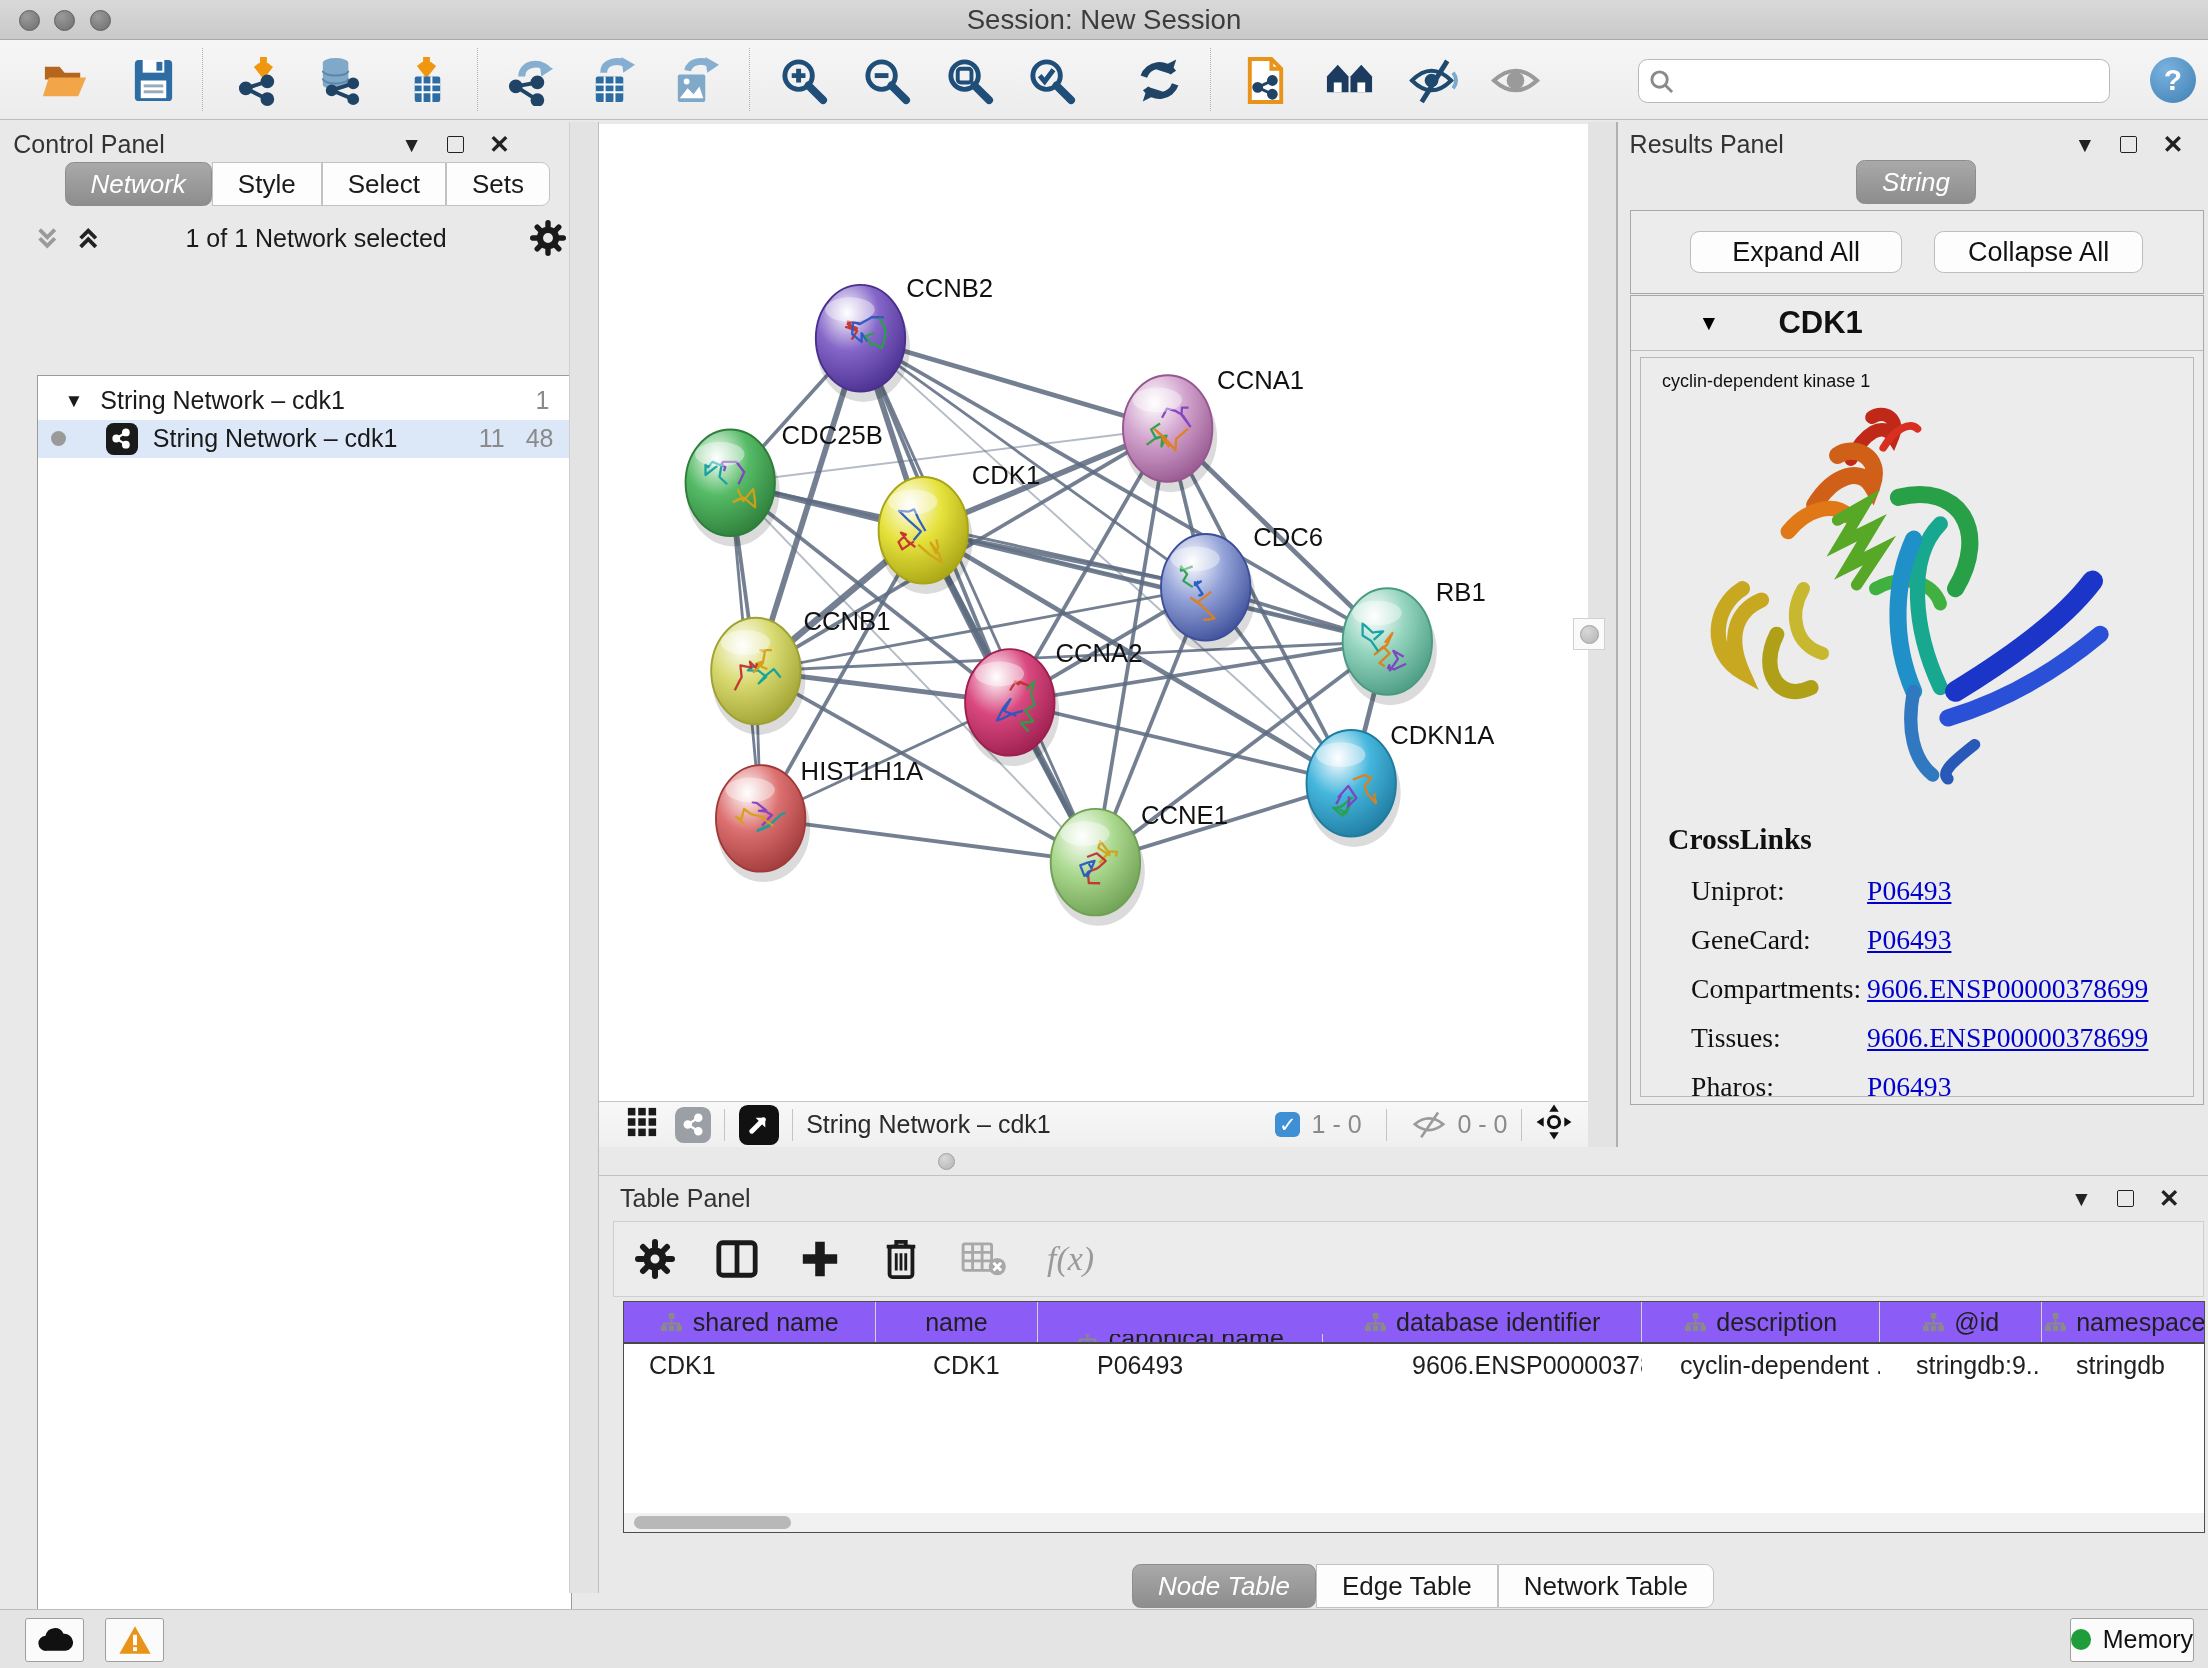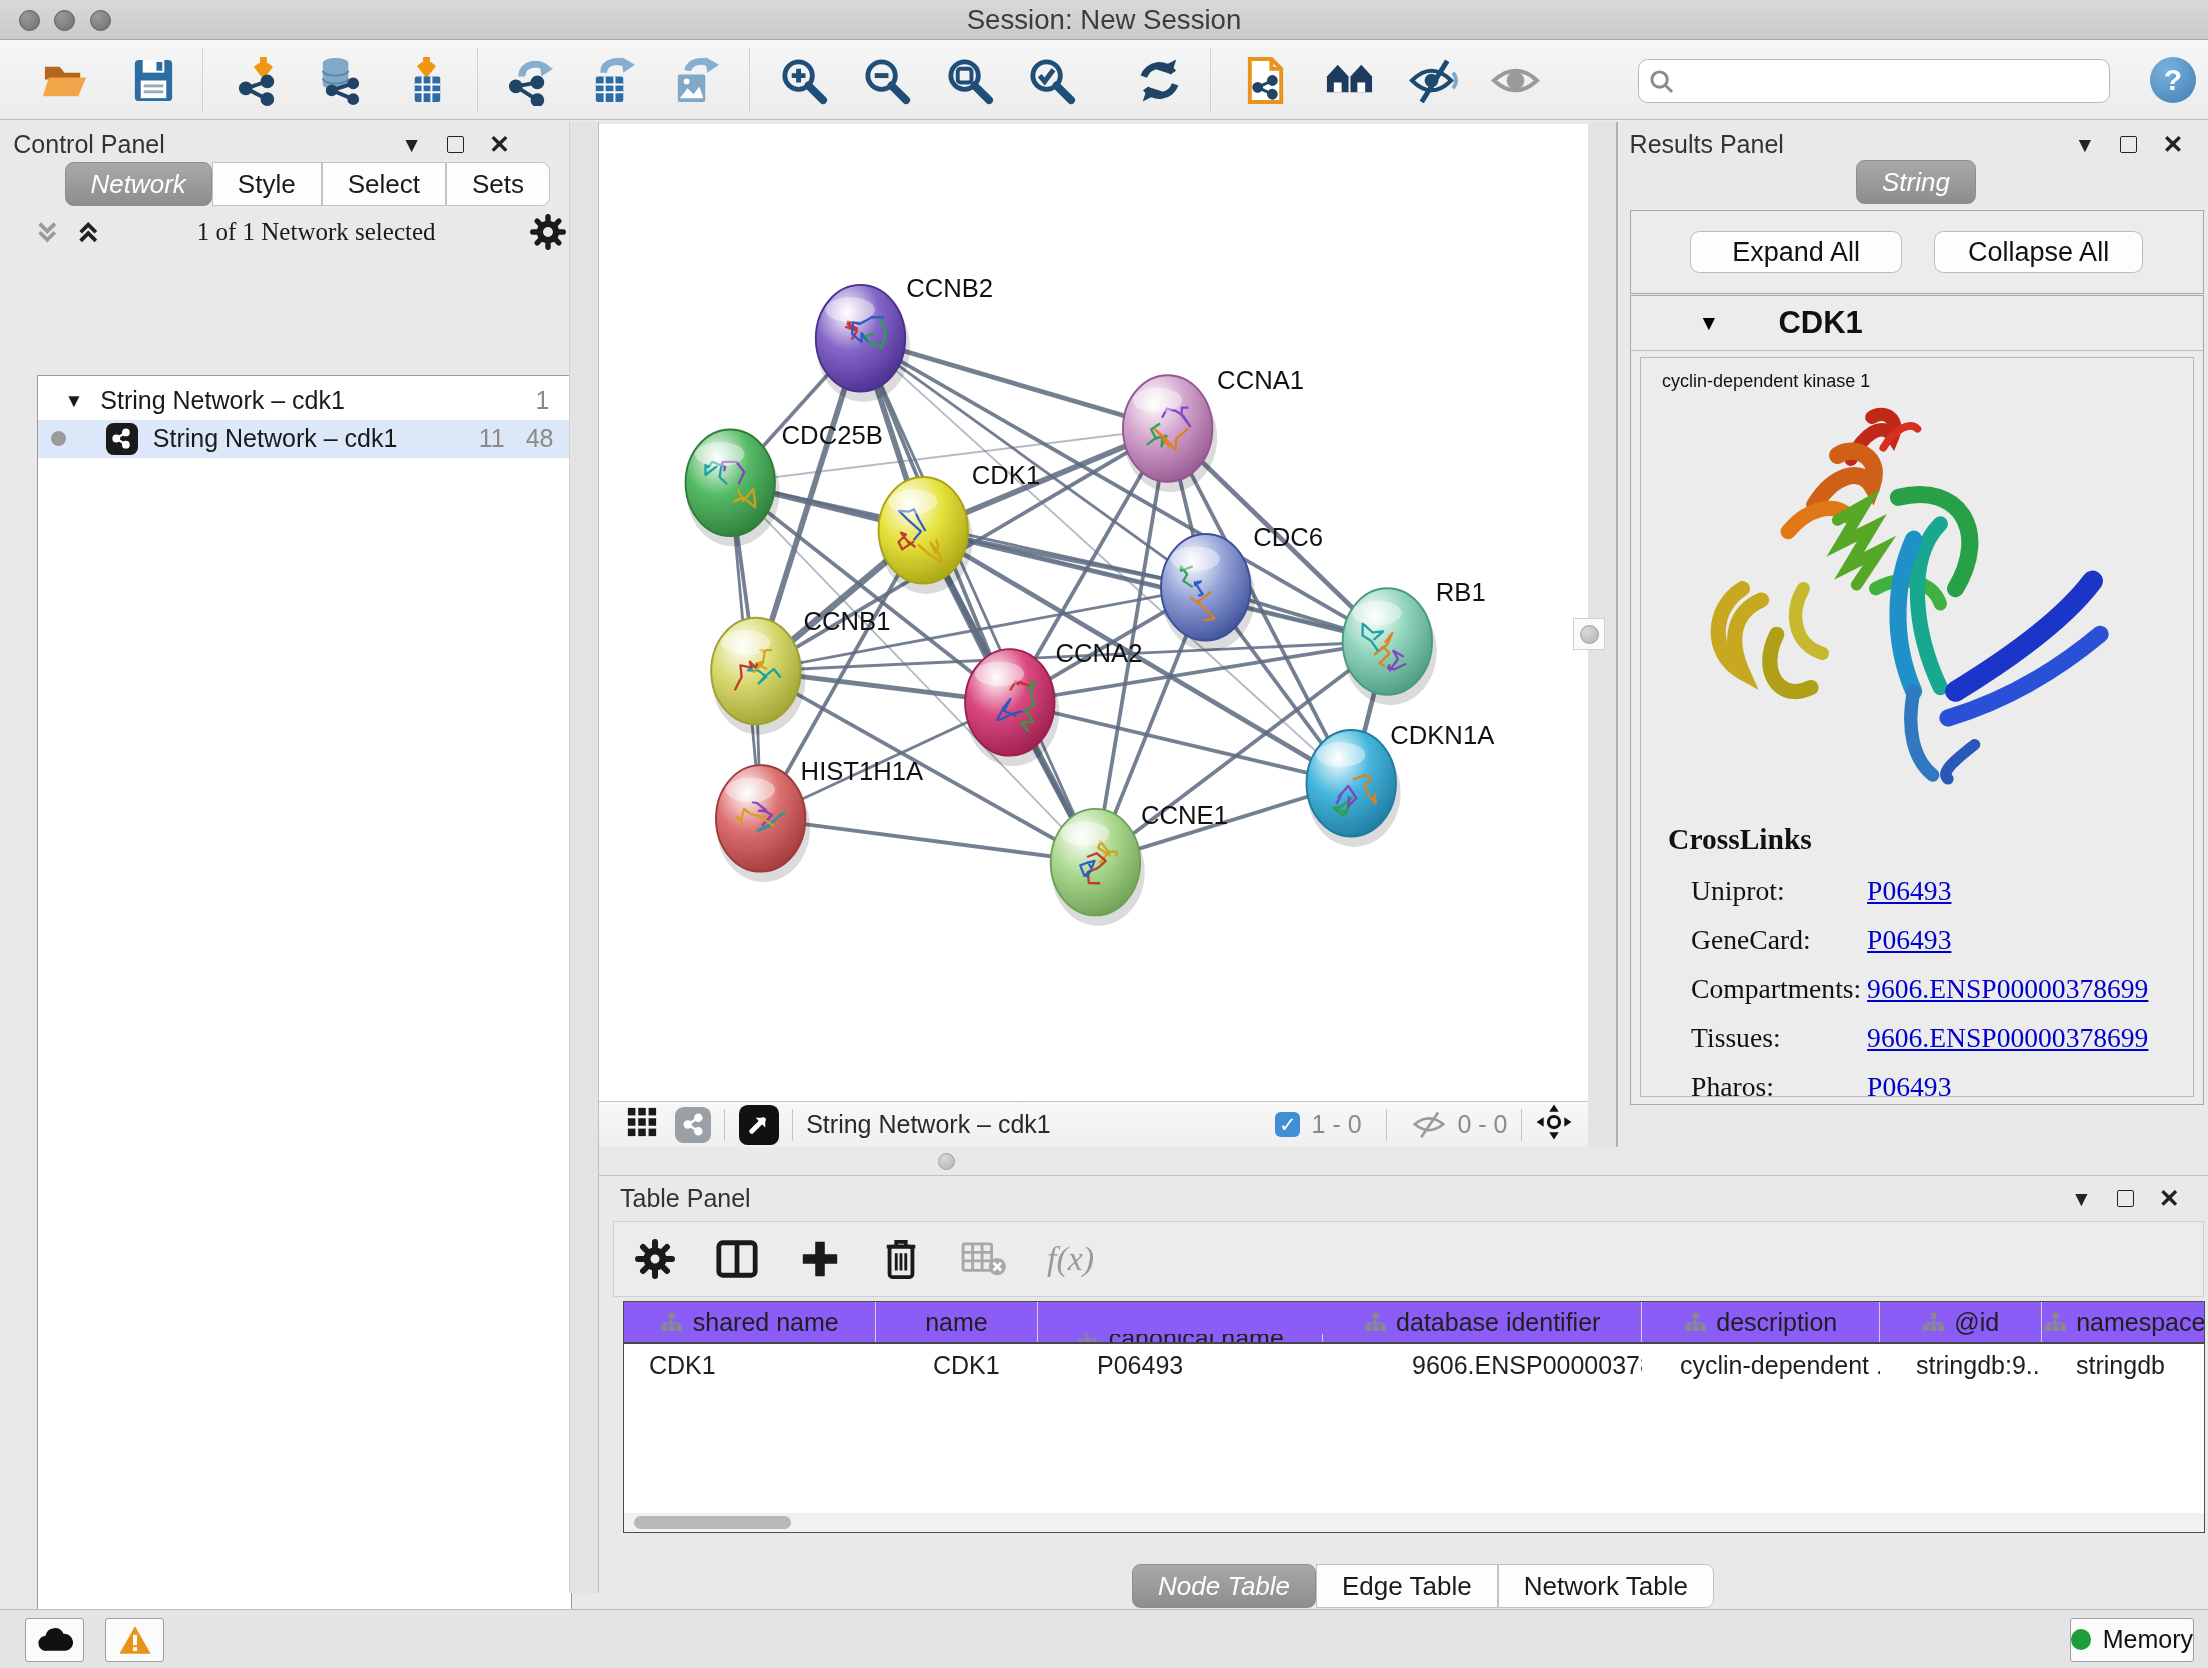--- a/index.html
+++ b/index.html
@@ -295,21 +295,21 @@
       <span class="float-box"></span>
       <span class="close-x">✕</span>
     </div>
   </div>
   <div class="seg" style="position:absolute;left:55px;top:40px;">
     <div class="tab active">Network</div>
     <div class="tab">Style</div>
     <div class="tab">Select</div>
     <div class="tab">Sets</div>
   </div>
-  <div style="position:absolute;left:23px;top:93px;width:533px;height:34px;display:flex;align-items:center;font-family:Liberation Serif, serif;">
+  <div style="position:absolute;left:23px;top:99px;width:533px;height:34px;display:flex;align-items:center;">
     <svg width="28.5" height="28.5" viewBox="0 0 30 30">
         <path d="M7 6 l8 8 8-8 M7 15 l8 8 8-8" stroke="#9a9a9a" stroke-width="4" fill="none"></path>
       </svg>
     <svg width="28.5" height="28.5" viewBox="0 0 30 30" style="margin-left:13.3px">
         <path d="M7 24 l8-8 8 8 M7 15 l8-8 8 8" stroke="#222" stroke-width="4" fill="none"></path>
       </svg>
     <span style="flex:1;text-align:center;font-size:25px;color:#1a1a1a;">1 of 1 Network selected</span>
     <svg width="36" height="36" viewBox="0 0 40 40">
         <circle cx="20" cy="20" r="9" stroke="#1a1a1a" stroke-width="7" fill="none"></circle>
         <g stroke="#1a1a1a" stroke-width="6" stroke-linecap="round">

